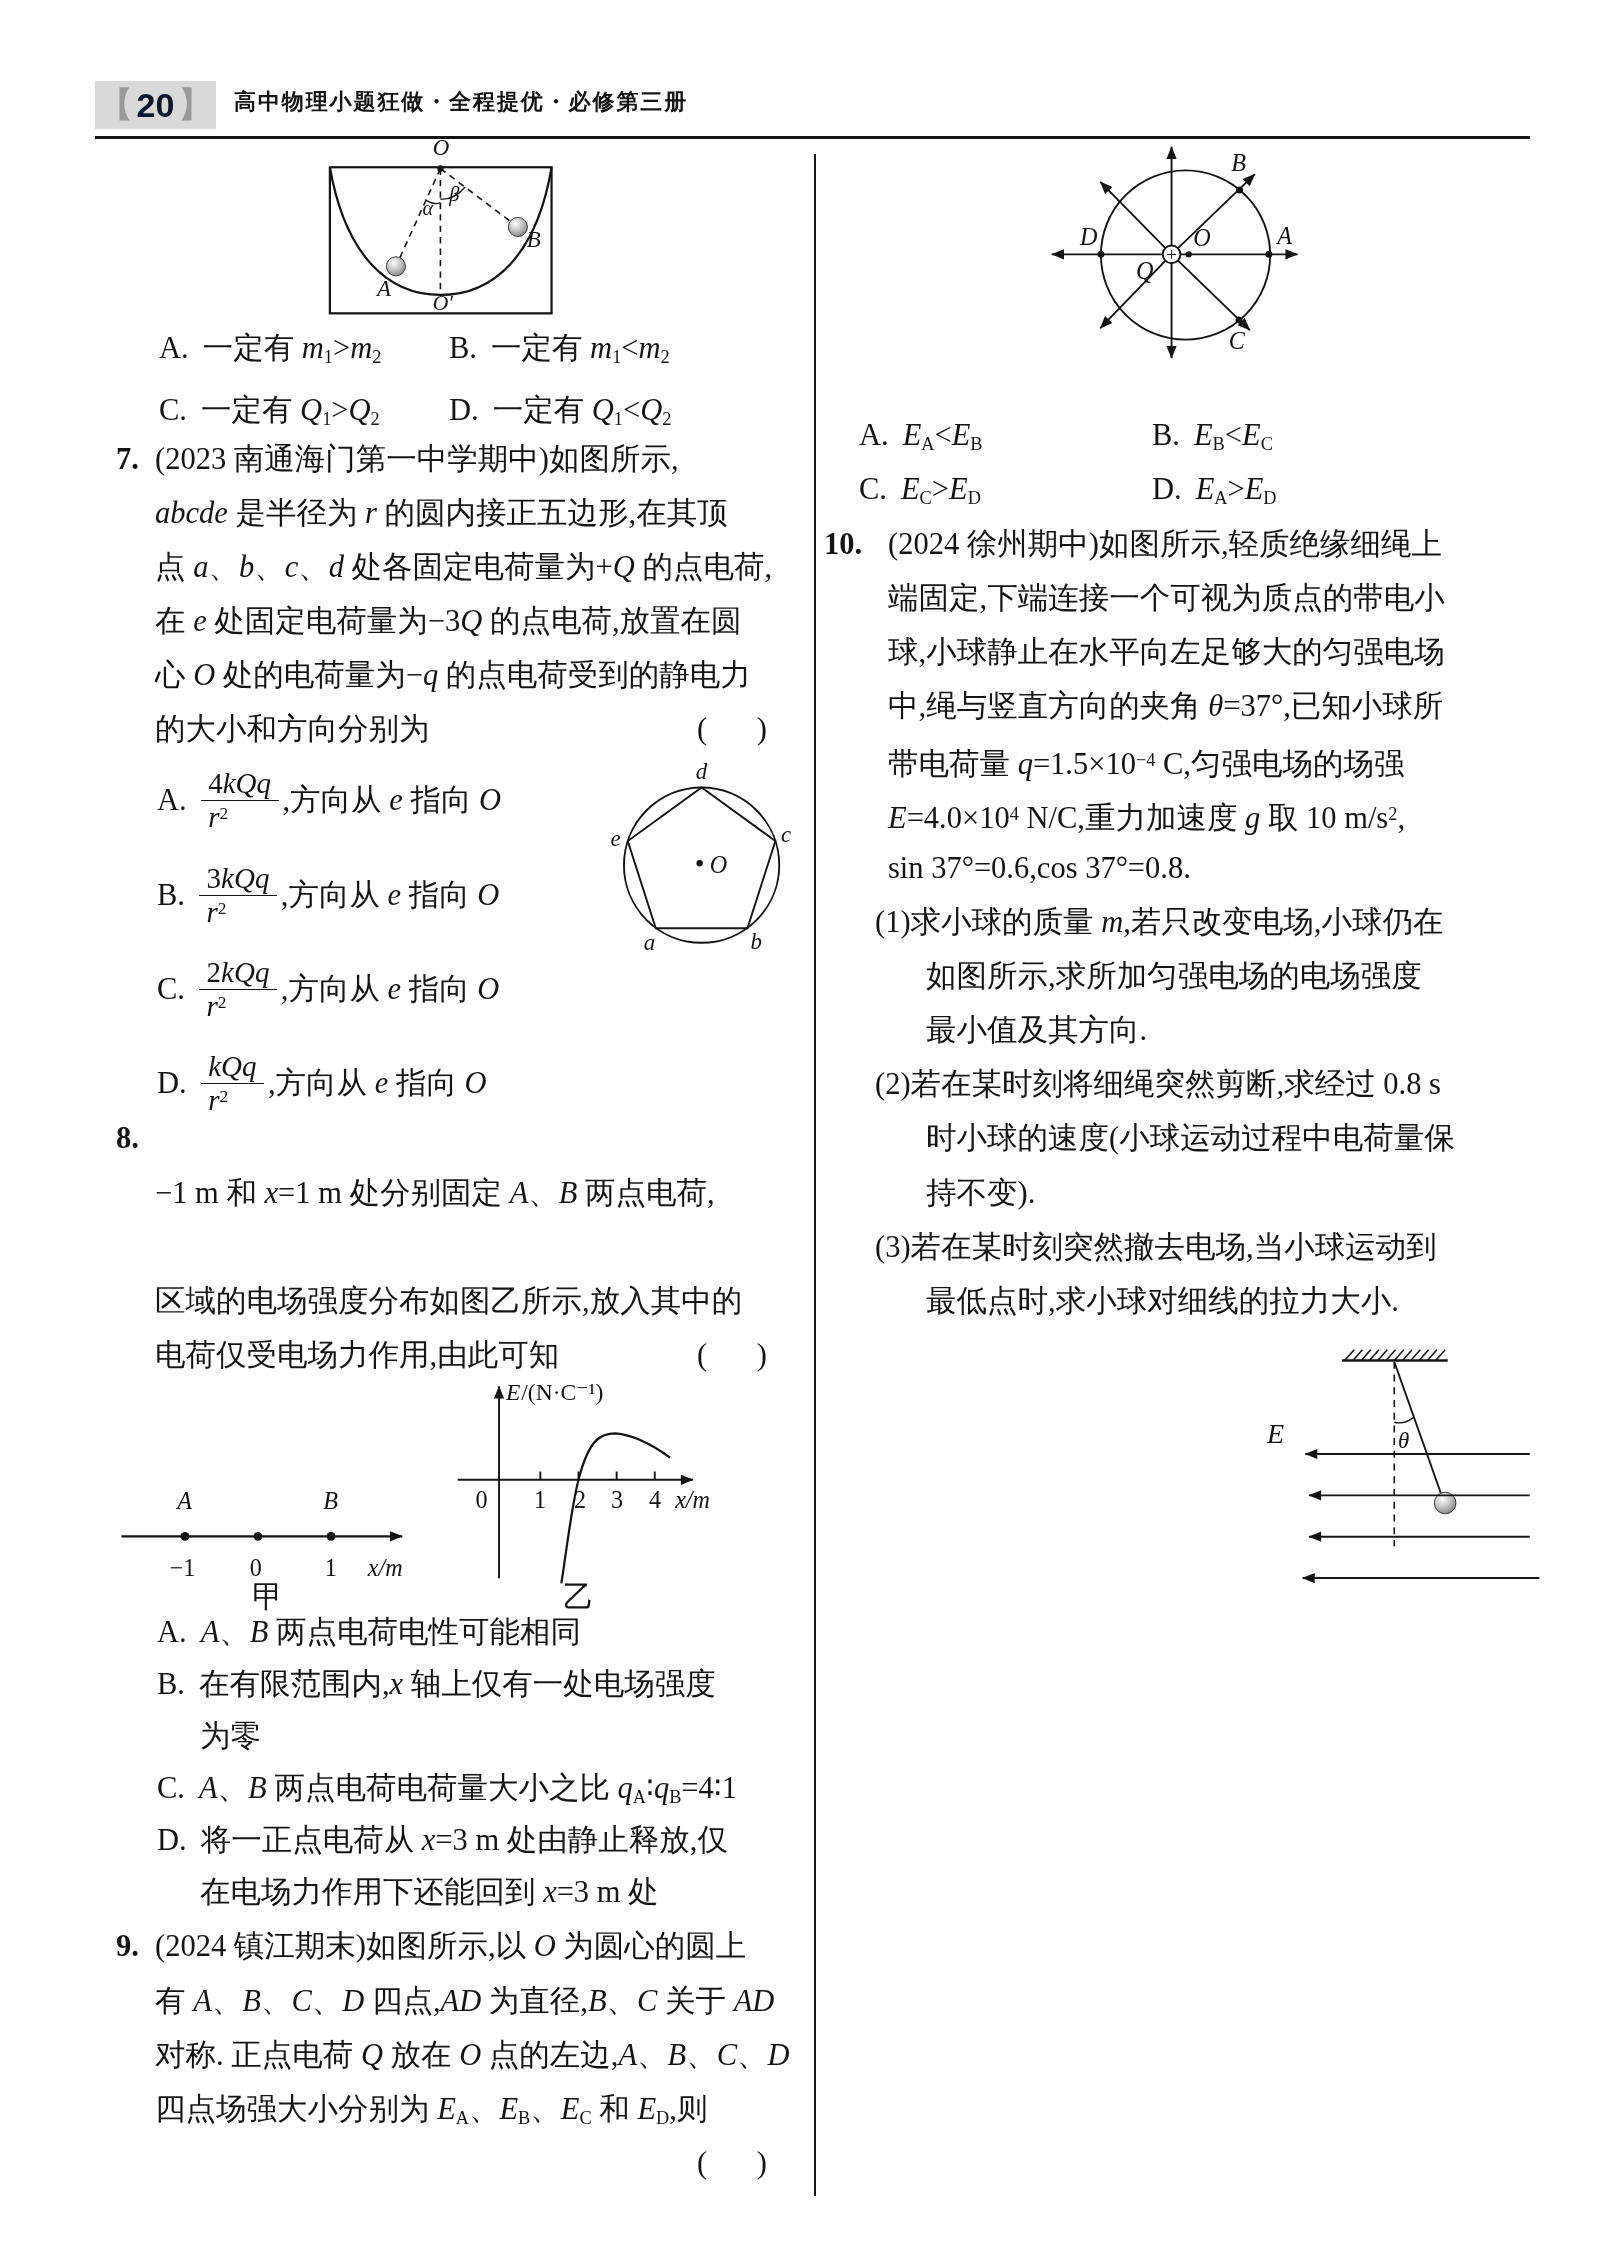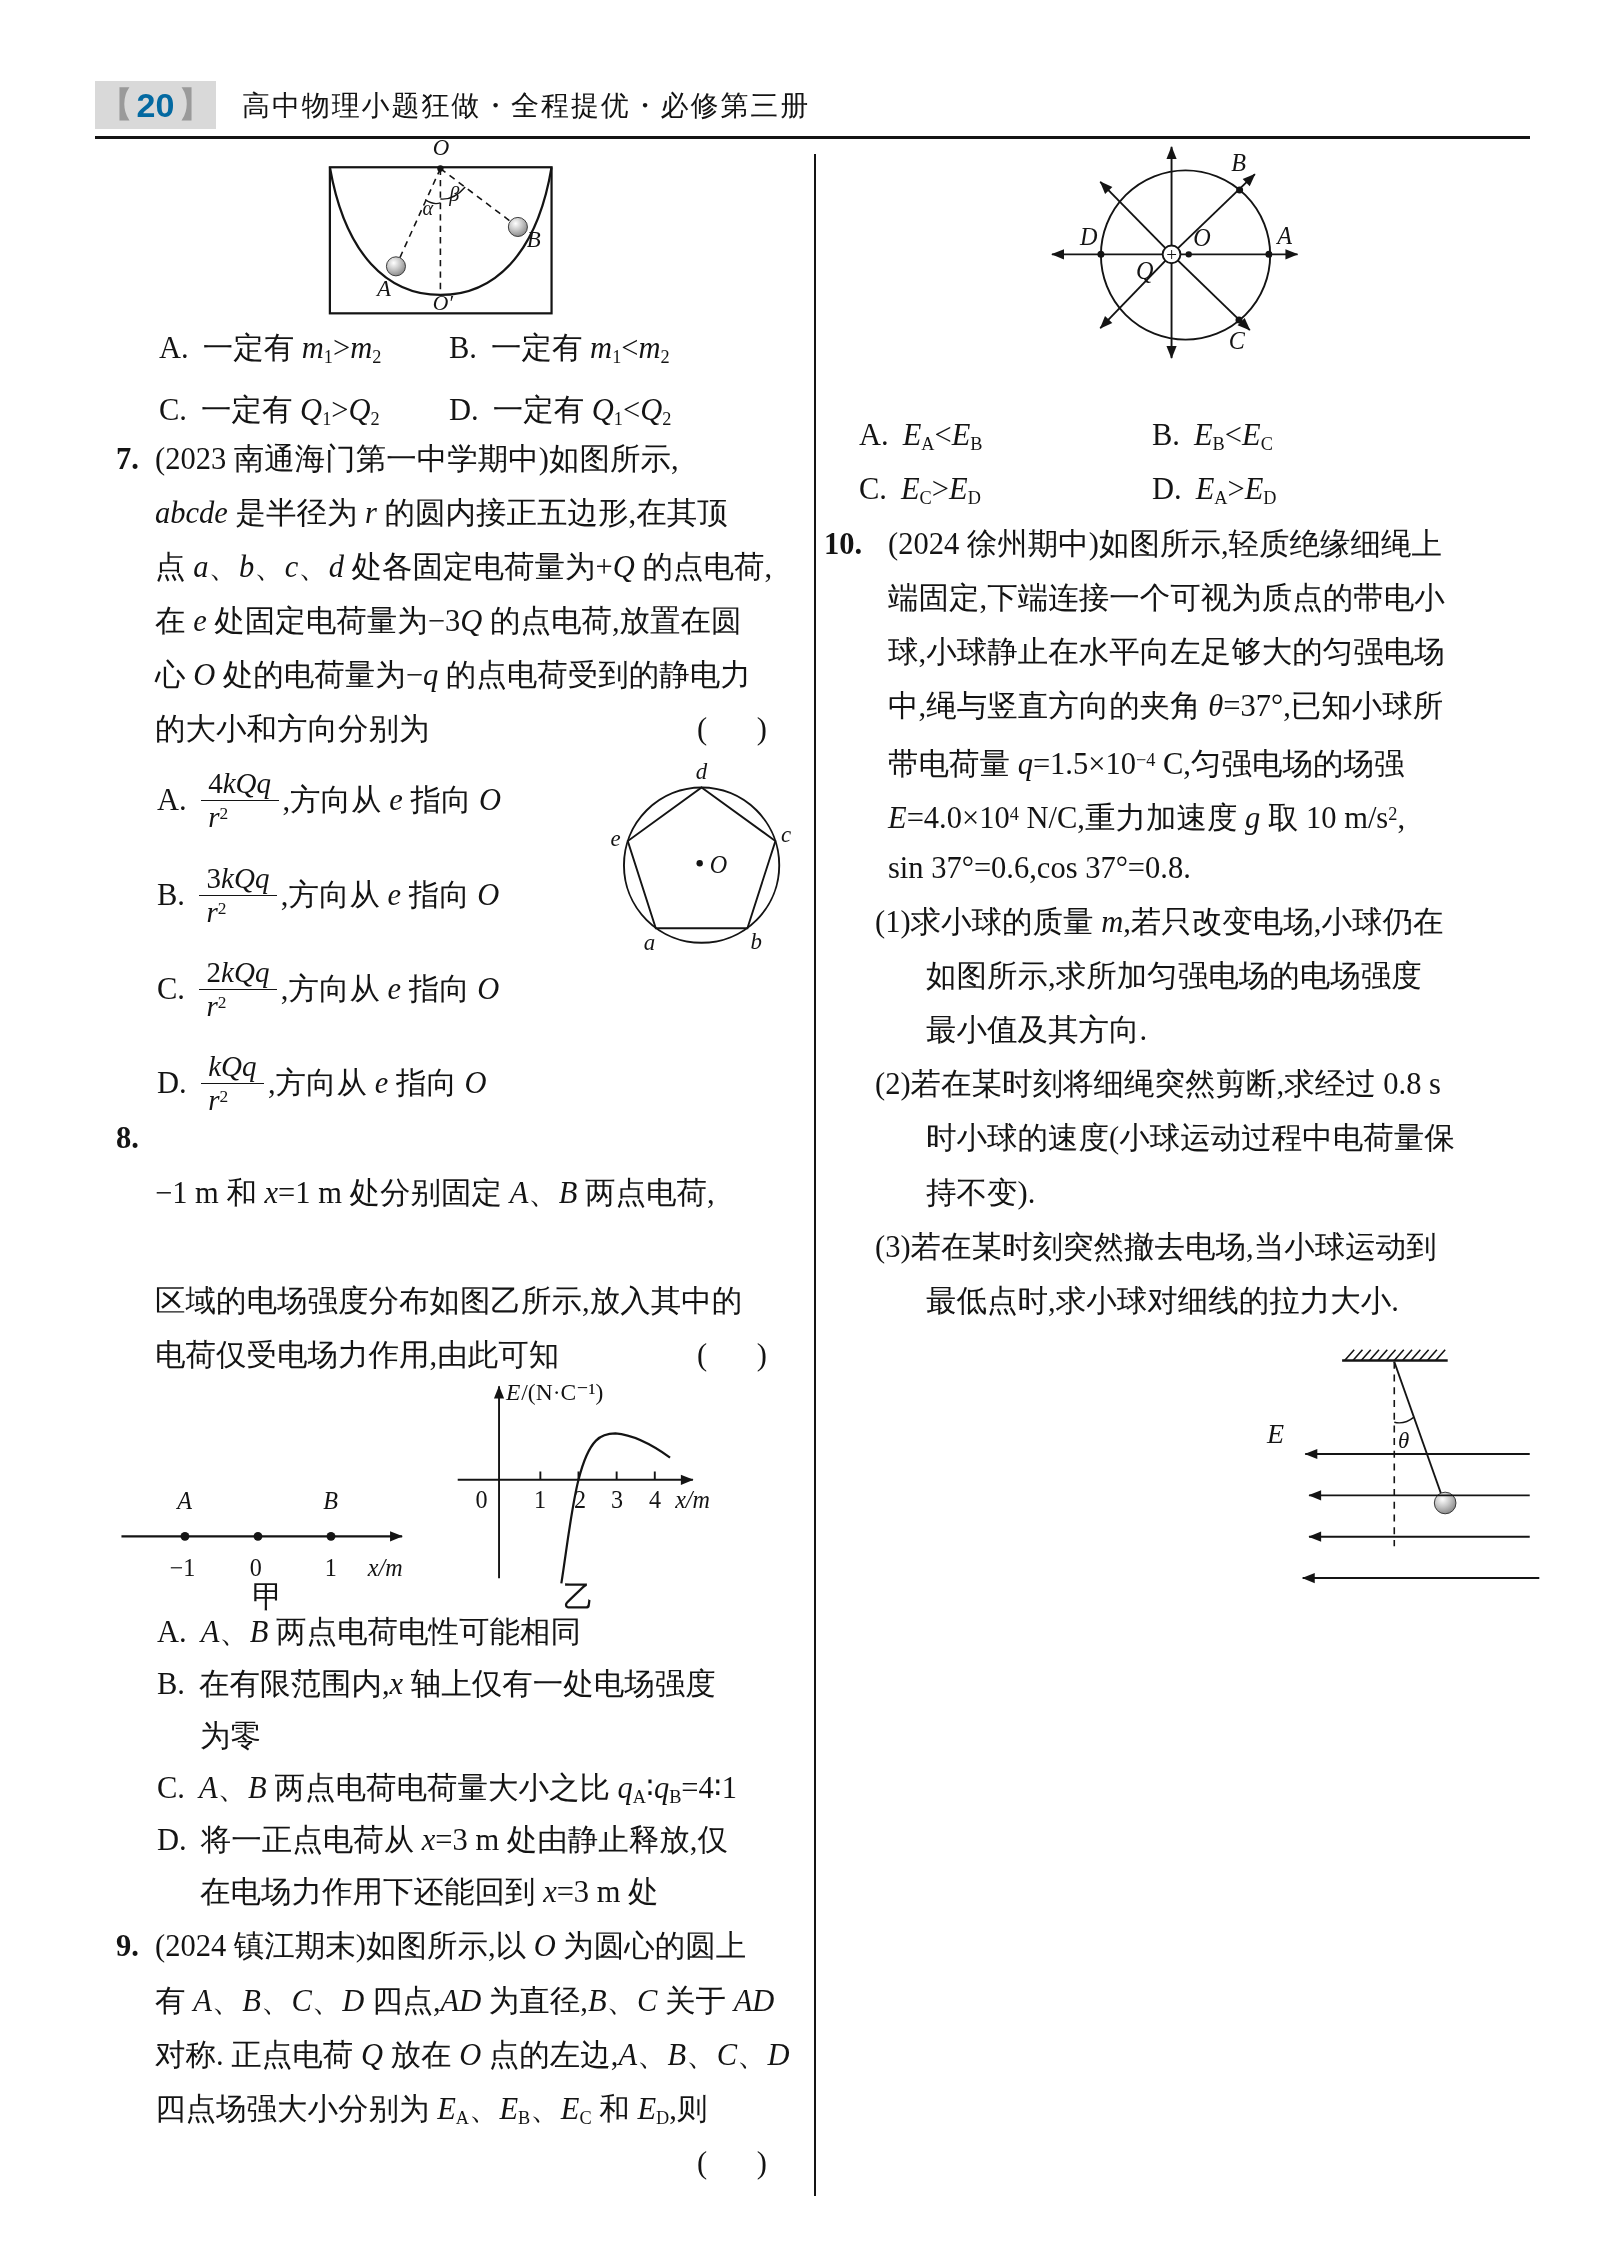--- a/index.html
+++ b/index.html
@@ -12,22 +12,22 @@
   .frac{display:inline-block;text-align:left;vertical-align:middle;font-size:29px;line-height:1.15;margin-right:3.8px;}
   .frac .fnum{display:block;padding:0 7.6px;border-bottom:1.9px solid #141414;}
   .frac .fden{display:block;padding:0 7.6px;}
   sub{font-size:0.60em;vertical-align:-0.28em;}
   sup{font-size:0.60em;vertical-align:0.45em;}
   i{font-family:"Liberation Serif","DejaVu Serif",serif;}
   .badge{position:absolute;left:95px;top:81px;width:121px;height:48px;background:#d9d9d9;
          display:flex;align-items:center;justify-content:center;font-size:34px;
          font-family:"Liberation Sans","DejaVu Sans",sans-serif;}
   .badge .brk{color:#9a9a9a;font-weight:bold;}
-  .badge .bnum{color:#0369a1;font-weight:bold;padding:0 3.8px;}
-  .title{position:absolute;left:242px;top:87px;font-size:28px;font-weight:normal;letter-spacing:1.9px;
+  .badge .bnum{color:#0f172a;font-weight:bold;padding:0 3.8px;}
+  .title{position:absolute;left:234px;top:87px;font-size:22px;font-weight:bold;letter-spacing:1.9px;
          font-family:"Liberation Sans","DejaVu Sans",sans-serif;}
   .hrule{position:absolute;left:95px;top:136px;width:1435px;height:2.5px;background:#141414;}
   .vdivider{position:absolute;left:814px;top:154px;width:1.9px;height:2042px;background:#141414;}
   .caption{position:absolute;text-align:center;font-size:30.5px;}
   svg{position:absolute;overflow:visible;}
   svg text{font-family:"Liberation Serif","DejaVu Serif",serif;fill:#141414;}
   svg .it{font-style:italic;}
   .paren{position:absolute;font-size:30.5px;line-height:51px;white-space:pre;letter-spacing:3.8px;}
 </style>
 </head>

